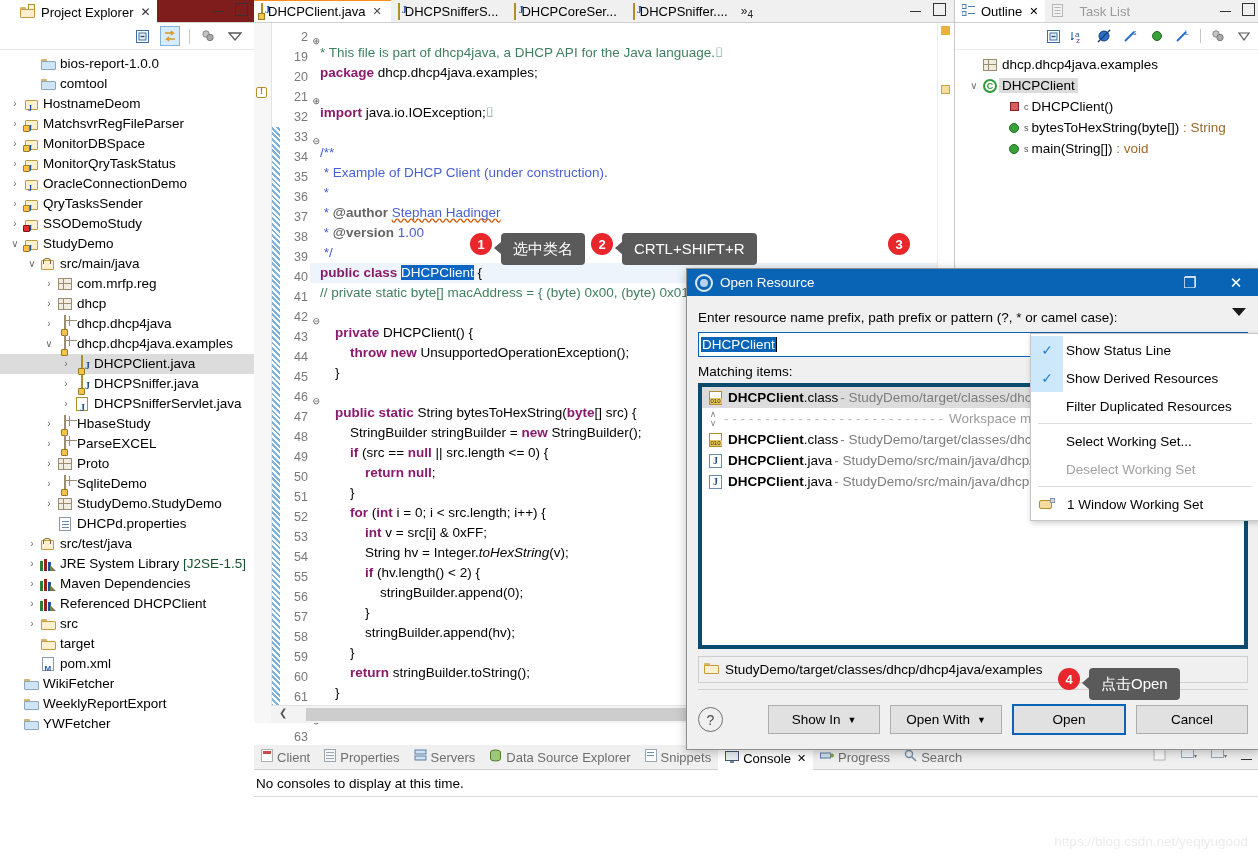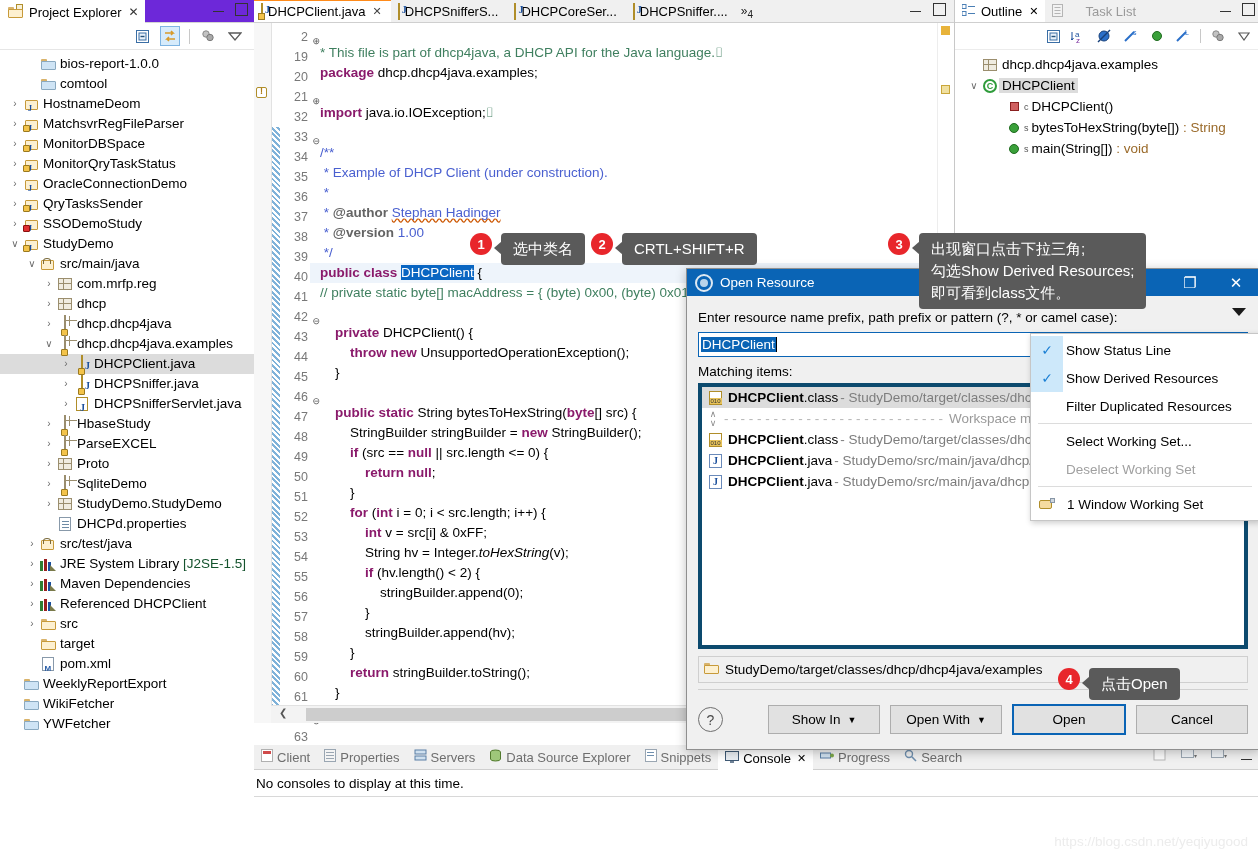--- a/index.html
+++ b/index.html
@@ -13,22 +13,23 @@
   }
   .app{position:relative;width:1258px;height:857px;}
 
   
   #project-explorer{
     position:absolute;left:0;top:0;width:254px;height:857px;
     background:#ffffff;border-right:1px solid #c8c8c8;
   }
   .pe-tabbar{
     height:22px;display:flex;align-items:center;
-    background:#6d28d9;border-bottom:1px solid #d4d4d4;
+    background:#7f1d1d;border-bottom:1px solid #d4d4d4;
     position:relative;
+    margin-left:12px;
   }
   .pe-tab{
     display:flex;align-items:center;height:21px;padding:0 6px 0 6px;
     background:#ffffff;border-top:2px solid #ffffff;
     font-size:13px;color:#000;
   }
   .pe-tab .ttl{margin-left:5px;}
   .pe-tab .closex{margin-left:7px;color:#333;font-size:12px;}
   .pe-winbtns{position:absolute;right:6px;top:3px;display:flex;gap:11px;color:#333;}
   .minbox{width:11px;height:11px;position:relative;}
@@ -560,29 +561,29 @@
             <span class="ico-m"></span>
           </span>
           <span class="tlabel">pom.xml</span>
         </div>
         <div class="tnode">
           <span style="display:inline-block;width:8px;flex:0 0 8px;"></span>
           <span class="arr empty">›</span>
           <span class="ticon">
             <span class="ico-folder plain"></span>
           </span>
+          <span class="tlabel">WikiFetcher</span>
+        </div>
+        <div class="tnode">
+          <span style="display:inline-block;width:8px;flex:0 0 8px;"></span>
+          <span class="arr empty">›</span>
+          <span class="ticon">
+            <span class="ico-folder plain"></span>
+          </span>
           <span class="tlabel">WeeklyReportExport</span>
-        </div>
-        <div class="tnode">
-          <span style="display:inline-block;width:8px;flex:0 0 8px;"></span>
-          <span class="arr empty">›</span>
-          <span class="ticon">
-            <span class="ico-folder plain"></span>
-          </span>
-          <span class="tlabel">WikiFetcher</span>
         </div>
         <div class="tnode">
           <span style="display:inline-block;width:8px;flex:0 0 8px;"></span>
           <span class="arr empty">›</span>
           <span class="ticon">
             <span class="ico-folder plain"></span>
           </span>
           <span class="tlabel">YWFetcher</span>
         </div>
       </div>
@@ -688,21 +689,21 @@
       </div>
       <div class="rp-tab inactive">
         <span>
           <svg width="11" height="13">
               <rect x="0.5" y="0.5" width="10" height="12" fill="#f2f2f2" stroke="#b5b5b5"></rect>
               <line x1="2.5" y1="3.5" x2="8.5" y2="3.5" stroke="#b5b5b5"></line>
               <line x1="2.5" y1="6.5" x2="8.5" y2="6.5" stroke="#b5b5b5"></line>
               <line x1="2.5" y1="9.5" x2="8.5" y2="9.5" stroke="#b5b5b5"></line>
             </svg>
         </span>
-        <span style="margin-left:22px;">Task List</span>
+        <span style="margin-left:16px;">Task List</span>
       </div>
       <div class="pe-winbtns" style="right:4px;">
         <span class="minbox"></span>
         <span class="maxbox"></span>
       </div>
     </div>
 
     <div class="rp-toolbar">
       <span class="tb-ic">
         <svg width="15" height="15">
@@ -995,23 +996,20 @@
       <div class="callout" style="left: 470px; top: 233px;">
         <span class="cnum">1</span>
         <span class="cbub">选中类名</span>
       </div>
       <div class="callout" style="left: 591px; top: 233px;">
         <span class="cnum">2</span>
         <span class="cbub">CRTL+SHIFT+R</span>
       </div>
       <div class="callout" style="left: 888px; top: 233px;">
         <span class="cnum">3</span>
-        <span class="cbub">出现窗口点击下拉三角;
-勾选Show Derived Resources;
-即可看到class文件。</span>
       </div>
       <div class="callout" style="left: 1058px; top: 668px;">
         <span class="cnum">4</span>
         <span class="cbub">点击Open</span>
       </div>
     </div>
 
 </div>
 
 </body></html>

